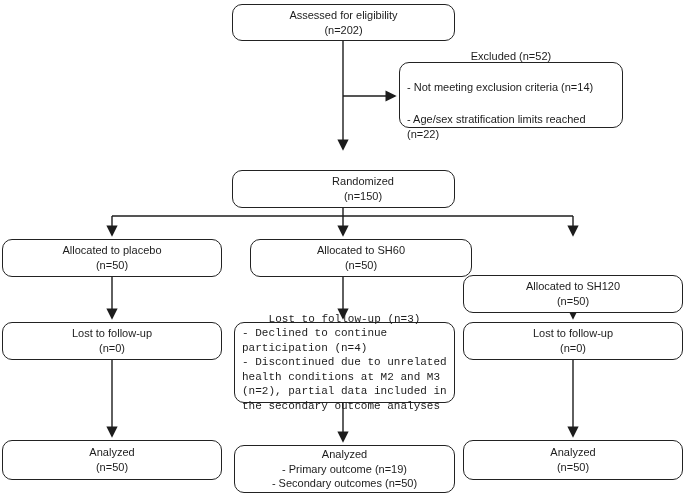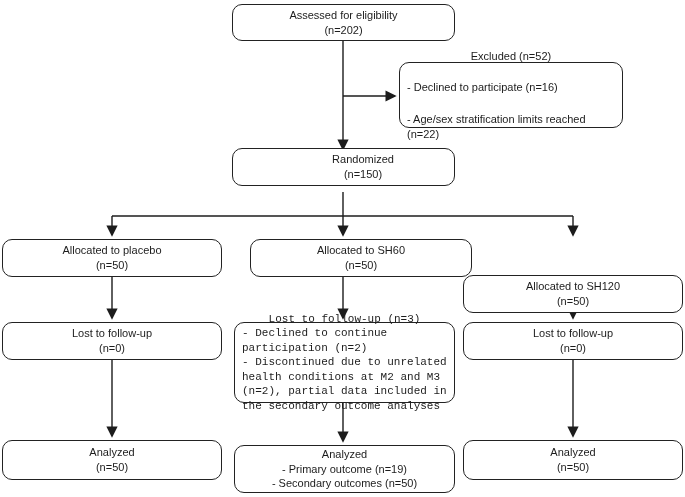--- a/index.html
+++ b/index.html
@@ -76,25 +76,25 @@
     <line x1="573" y1="360" x2="573" y2="436" marker-end="url(#arrow)"></line>
   </svg>
 
   <div class="box" style="left:232px; top:4px; width:223px; height:37px;">
     <div>Assessed for eligibility</div>
     <div>(n=202)</div>
   </div>
 
   <div class="box detail" style="left:399px; top:62px; width:224px; height:66px; padding:3px 7px;gap:17px;">
     <div class="box-title">Excluded (n=52)</div>
-    <div class="item">- Declined to participate (n=16)</div>
+    <div class="item">- Not meeting exclusion criteria (n=14)</div>
     <div class="item">- Age/sex stratification limits reached (n=22)</div>
   </div>
 
-  <div class="box" style="left:232px; top:148px; width:223px; height:38px;padding-left:45px;">
+  <div class="box" style="left:232px; top:170px; width:223px; height:38px;padding-left:45px;">
     <div>Randomized</div>
     <div>(n=150)</div>
   </div>
 
   <div class="box" style="left:2px; top:239px; width:220px; height:38px;">
     <div>Allocated to placebo</div>
     <div>(n=50)</div>
   </div>
   <div class="box" style="left:250px; top:239px; width:222px; height:38px;">
     <div>Allocated to SH60</div>
@@ -104,21 +104,21 @@
     <div>Allocated to SH120</div>
     <div>(n=50)</div>
   </div>
 
   <div class="box" style="left:2px; top:322px; width:220px; height:38px;">
     <div>Lost to follow-up</div>
     <div>(n=0)</div>
   </div>
   <div class="box detail" style="left:234px; top:322px; width:221px; height:81px; padding:3px 7px;font-family:Liberation Mono, monospace;">
     <div class="box-title">Lost to follow-up (n=3)</div>
-    <div class="item">- Declined to continue participation (n=2)</div>
+    <div class="item">- Declined to continue participation (n=4)</div>
     <div class="item">- Discontinued due to unrelated health conditions at M2 and M3 (n=2), partial data included in the secondary outcome analyses</div>
   </div>
   <div class="box" style="left:463px; top:322px; width:220px; height:38px;">
     <div>Lost to follow-up</div>
     <div>(n=0)</div>
   </div>
 
   <div class="box" style="left:2px; top:440px; width:220px; height:40px;">
     <div>Analyzed</div>
     <div>(n=50)</div>

